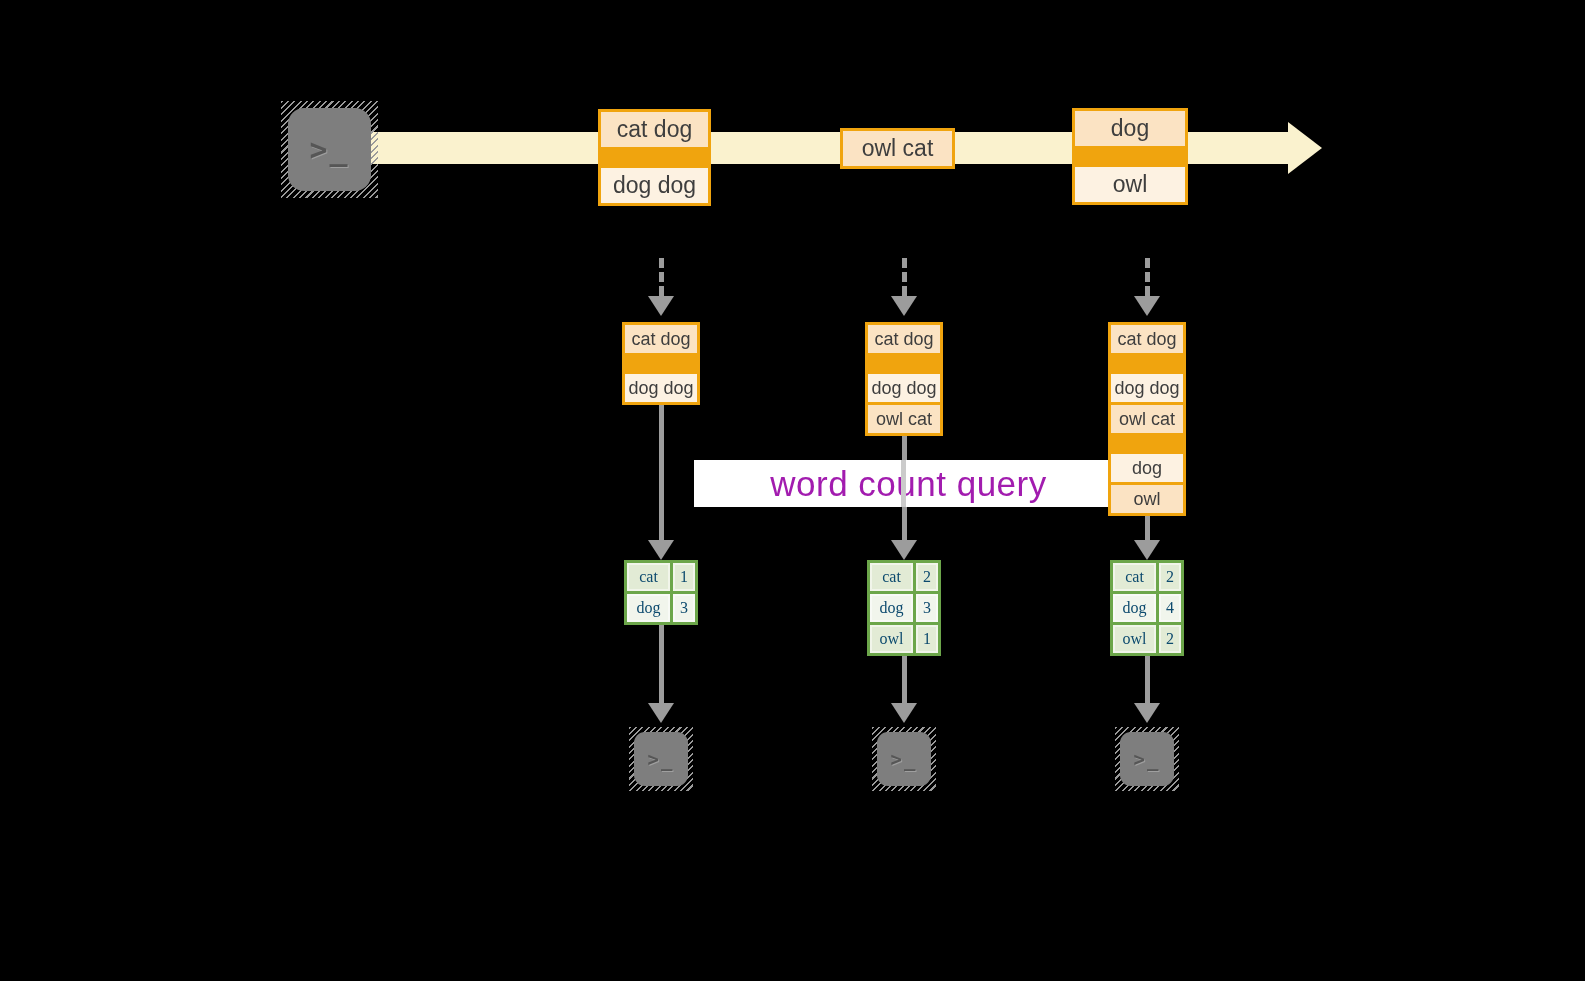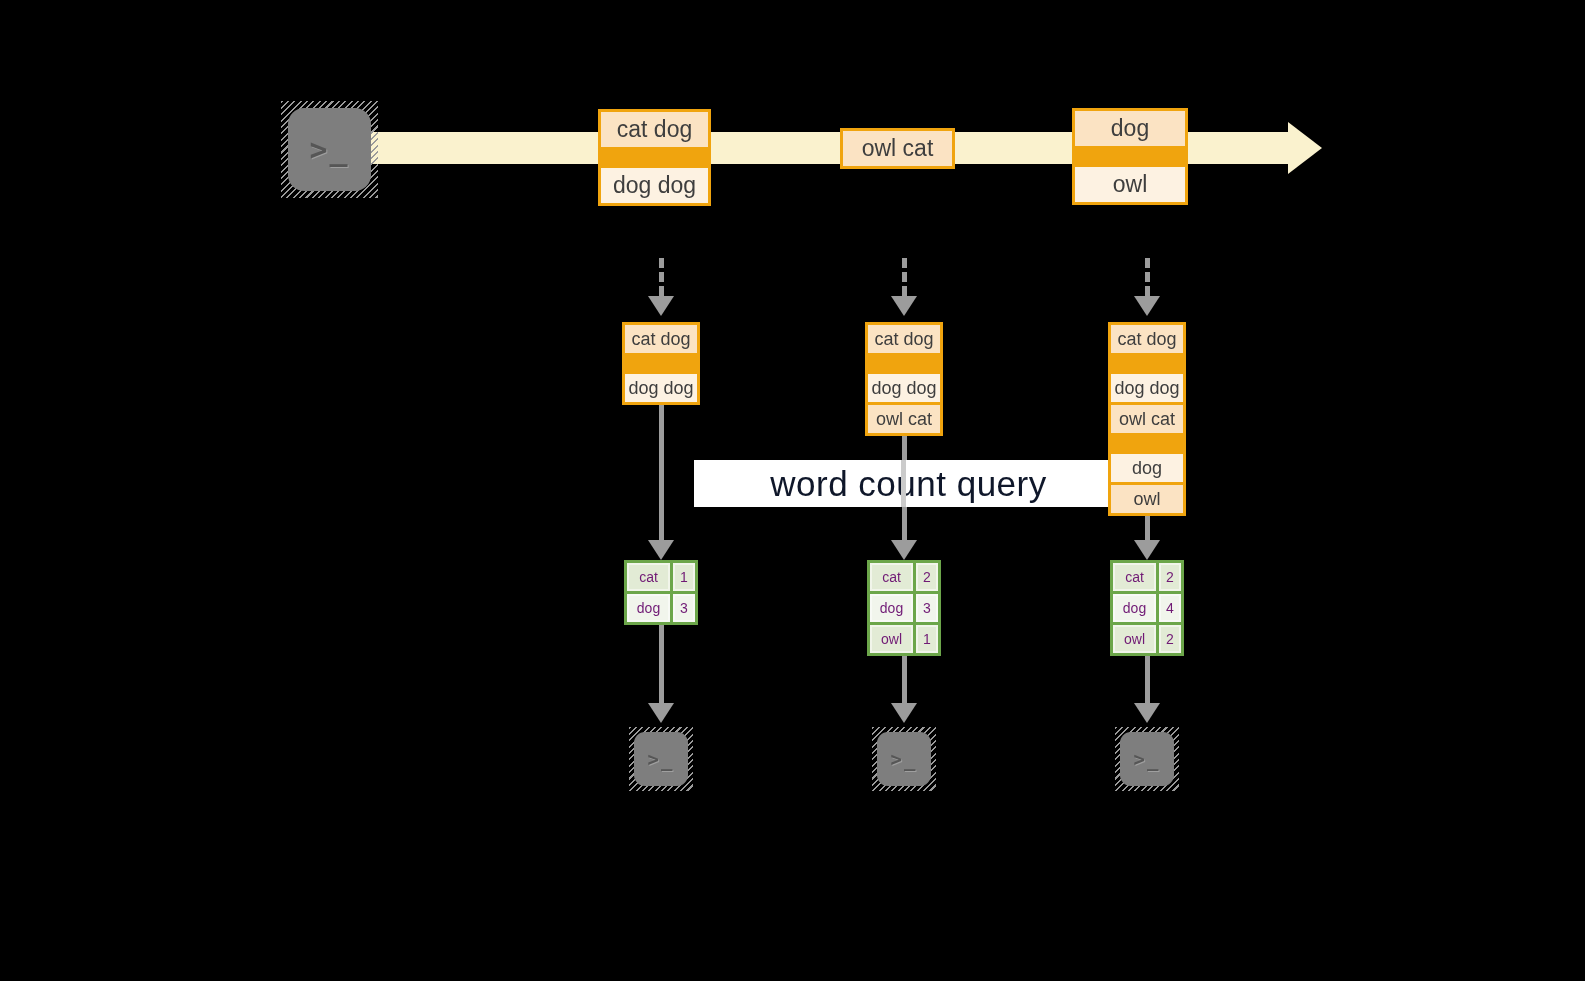--- a/index.html
+++ b/index.html
@@ -26,33 +26,33 @@
     display:flex;flex-direction:column;gap:3px;}
   .orow{display:flex;align-items:center;justify-content:center;color:#3E3E3E;}
   .orow.big{height:35px;font-size:23px;}
   .orow.sm{height:28px;font-size:18px;}
   .orow.dark{background:#FBE3C3;}
   .orow.light{background:#FDF2E2;margin-top:18px;}
   
   .gtable{position:absolute;z-index:4;border:3px solid #6CA64A;background:#6CA64A;
     display:grid;grid-template-columns:43px 22px;gap:3px;}
   .gcell{height:28px;display:flex;align-items:center;justify-content:center;
-    font-size:14px;color:#701a75;box-shadow:inset 0 0 0 2px rgba(255,255,255,0.5);}
+    font-size:16px;color:#0c4a6e;box-shadow:inset 0 0 0 2px rgba(255,255,255,0.5);font-family:Liberation Serif, serif;}
   .gcell.dark{background:#E2EBD5;}
   .gcell.light{background:#F1F5EC;}
   
   .varrow{position:absolute;width:26px;display:flex;flex-direction:column;align-items:center;z-index:1;}
   .shaft{width:0;border-left:5px solid #9C9C9C;}
   .shaft.dashed{border-left-style:dashed;}
   .vhead{width:0;height:0;border-left:13px solid transparent;border-right:13px solid transparent;
     border-top:20px solid #9C9C9C;}
   
   .qband{position:absolute;left:694px;top:460px;width:429px;height:47px;background:#FFFFFF;z-index:2;
     display:flex;align-items:center;justify-content:center;}
-  .qlabel{font-size:35px;color:#0f172a;letter-spacing:0.5px;}
+  .qlabel{font-size:35px;color:#a21caf;letter-spacing:0.5px;}
   .qline{position:absolute;left:901px;top:460px;width:5px;height:47px;background:#CBCBCB;z-index:3;}
 </style>
 </head>
 <body>
 
 <div class="canvas">
 
   <div class="band"></div>
   <div class="band-head"></div>
 

